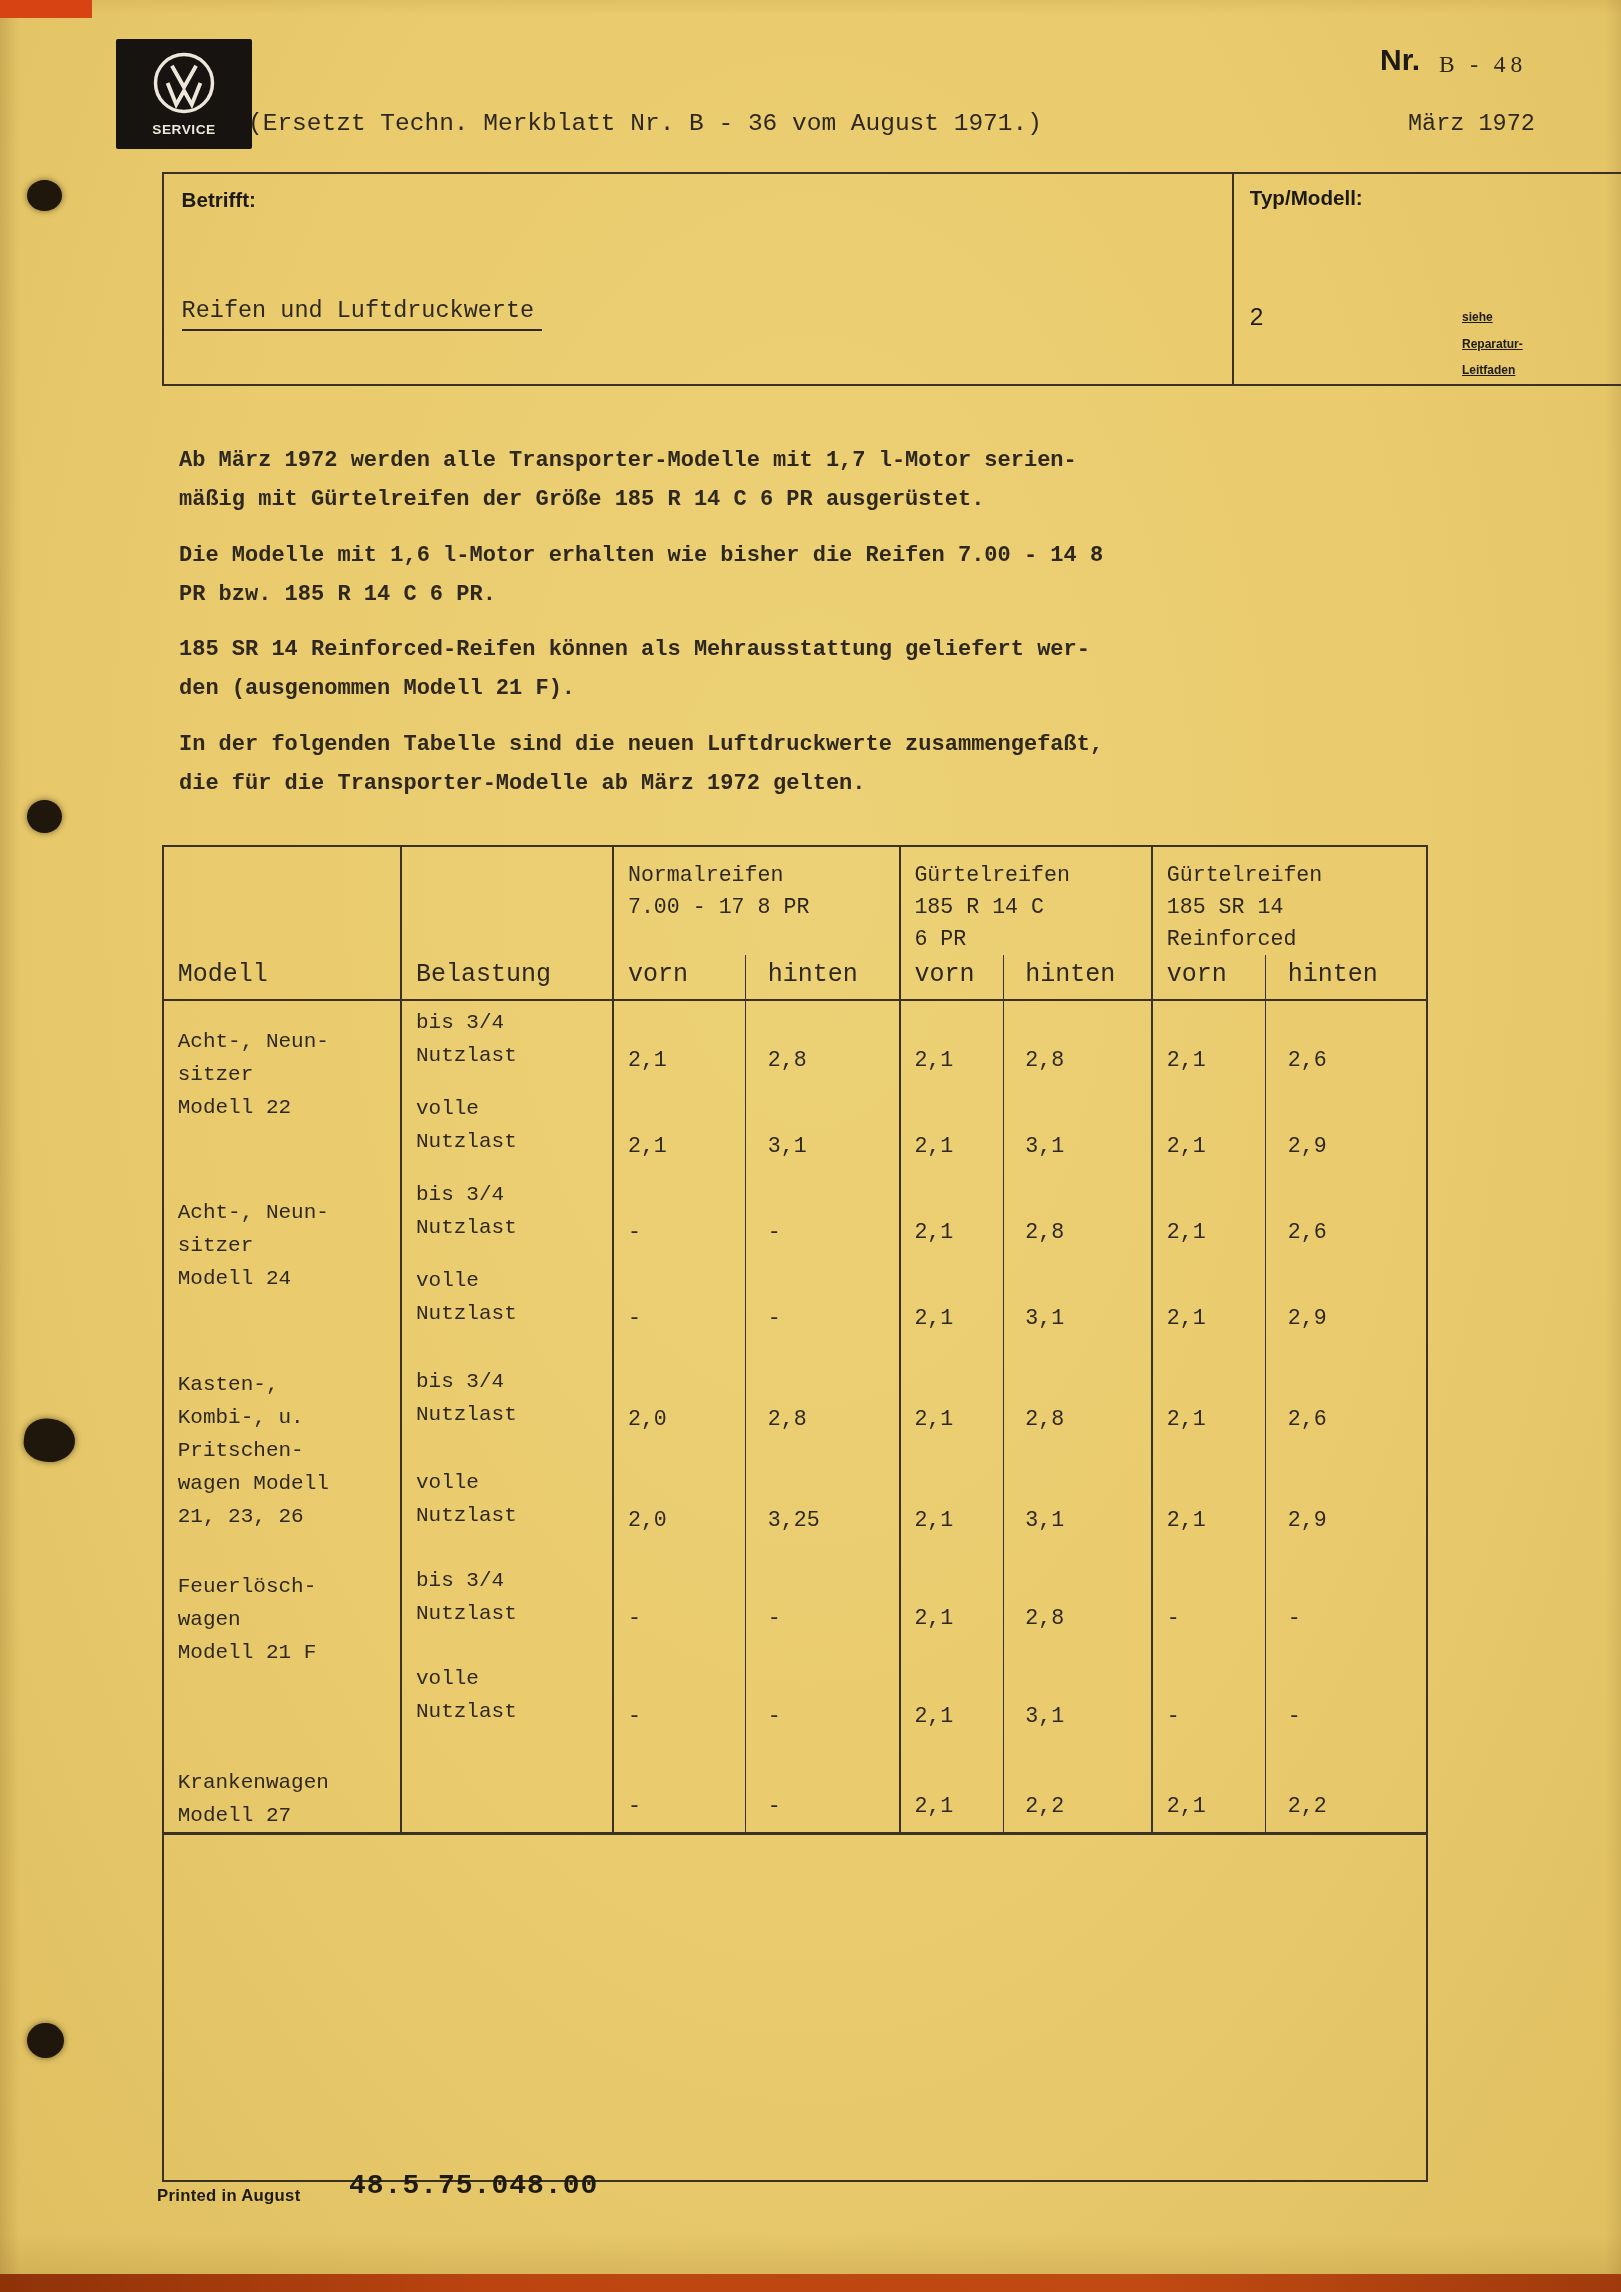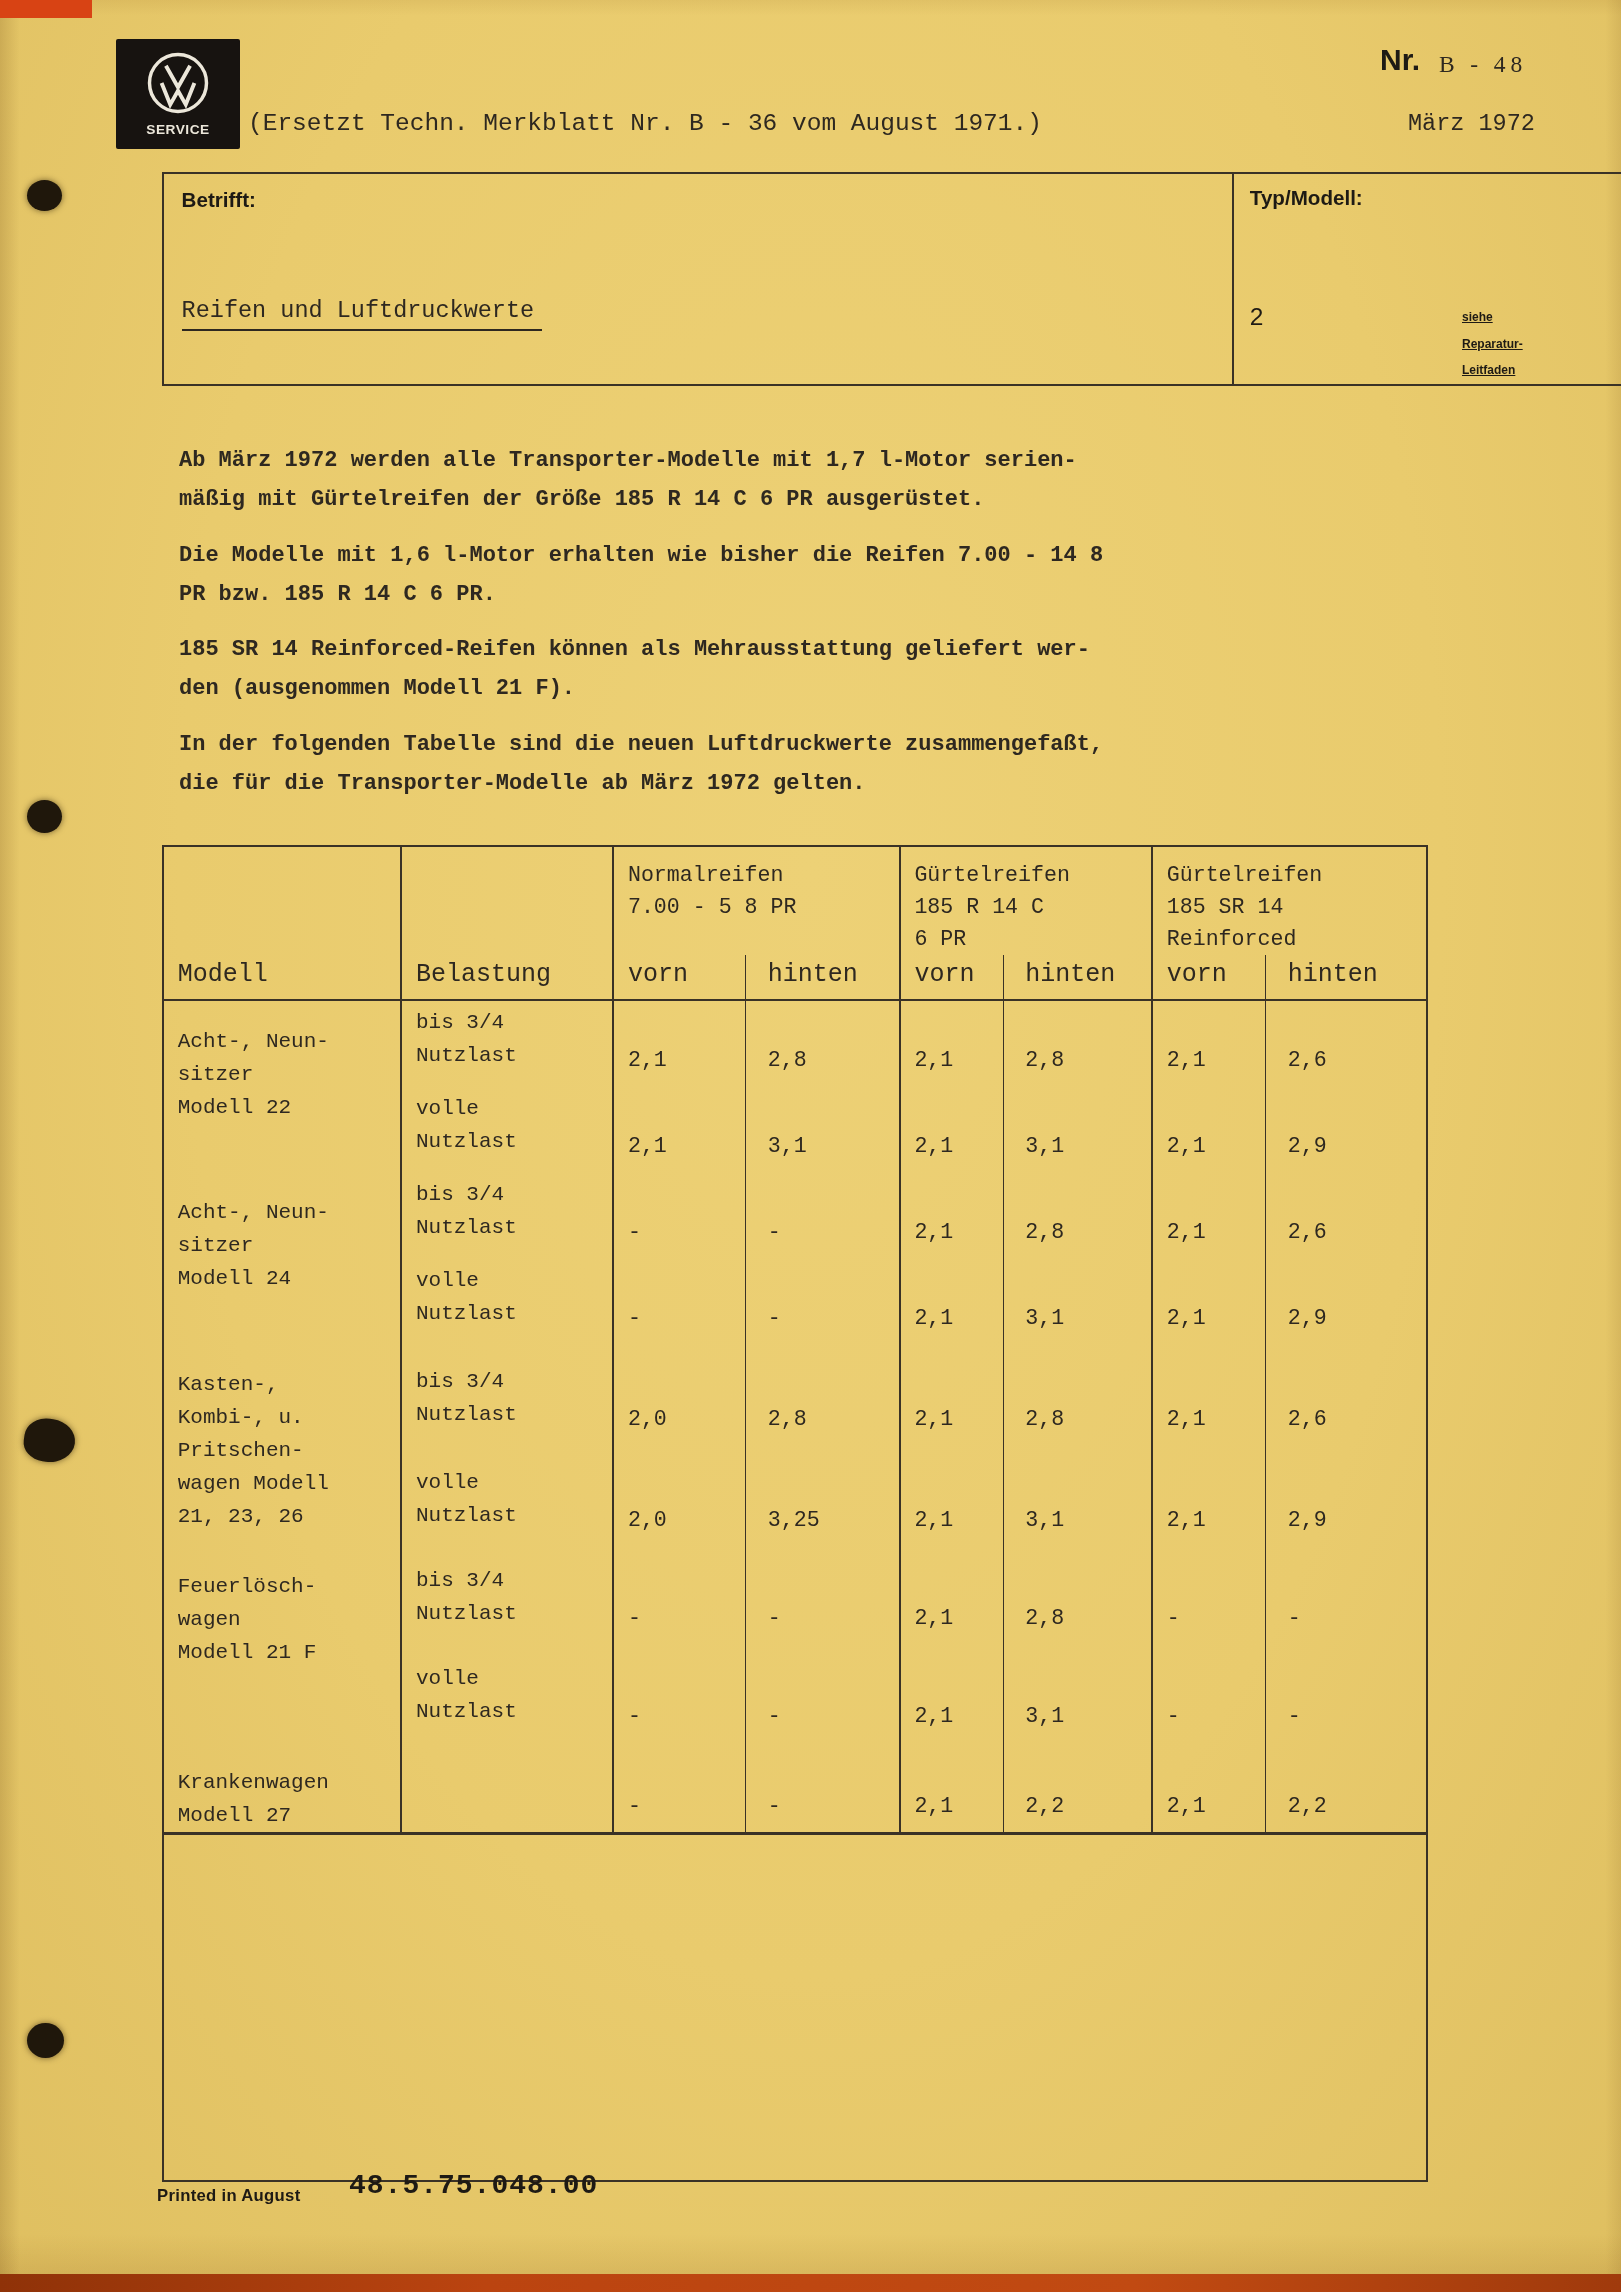--- a/index.html
+++ b/index.html
@@ -24,21 +24,21 @@
   .edge-top-red{position:absolute;left:0;top:0;width:92px;height:17.6px;background:#d84314;}
   .edge-bottom-red{position:absolute;left:0;top:2274px;width:1621px;height:18.6px;
     background:linear-gradient(90deg,#8f3208,#bb4410 30%,#c14a12 70%,#a03a0c);}
   .hole{position:absolute;background:#1f170b;border-radius:50%;box-shadow:0 0 5.9px rgba(40,25,5,.6);}
   .hole1{left:27.4px;top:180px;width:35px;height:31px;}
   .hole2{left:27.4px;top:800px;width:35px;height:33px;}
   .hole3{left:23.5px;top:1419px;width:51px;height:43px;border-radius:48% 52% 55% 45%;transform:rotate(8deg);}
   .hole4{left:27.4px;top:2023px;width:37px;height:35px;}
 
   
-  .logo{position:absolute;left:116px;top:39px;width:124px;height:110px;background:var(--logo_bg);
+  .logo{position:absolute;left:116px;top:39px;width:136px;height:110px;background:var(--logo_bg);
     display:flex;flex-direction:column;align-items:center;justify-content:flex-start;border-radius:2px;}
   .logo svg{margin-top:5.9px;}
   .service{color:var(--logo_fg);font-weight:bold;font-size:13.7px;letter-spacing:0.5px;margin-top:1px;}
   .doc-title{position:absolute;left:0;right:0;top:41px;text-align:center;font-weight:bold;
     font-size:39px;letter-spacing:-0.5px;color:var(--print);}
   .nr-label{position:absolute;left:1380px;top:43px;font-weight:bold;font-size:30px;color:var(--print);}
   .nr-value{position:absolute;left:1439px;top:51px;font-size:23.5px;letter-spacing:4.9px;color:var(--ink);font-family:Liberation Serif, serif;}
   .replaces{position:absolute;left:248px;top:110px;font-size:24.5px;color:var(--ink);}
   .issue-date{position:absolute;left:1408px;top:110px;font-size:23.5px;color:var(--ink);}
 
@@ -139,21 +139,21 @@
         <col style="width:8.2%">
           <col style="width:11.8%">
         <col style="width:9.0%">
           <col style="width:12.7%">
       </colgroup>
       <thead>
         <tr>
           <th class="lowhdr" rowspan="2">Modell</th>
           <th class="lowhdr bl2" rowspan="2">Belastung</th>
           <th class="grp bl2 pre" colspan="2">Normalreifen
-7.00 - 5 8 PR</th>
+7.00 - 17 8 PR</th>
           <th class="grp bl2 pre" colspan="2">Gürtelreifen
 185 R 14 C
 6 PR</th>
           <th class="grp bl2 pre" colspan="2">Gürtelreifen
 185 SR 14
 Reinforced</th>
         </tr>
         <tr>
           <th class="lowhdr bl2">vorn</th>
           <th class="lowhdr bl1">hinten</th>

